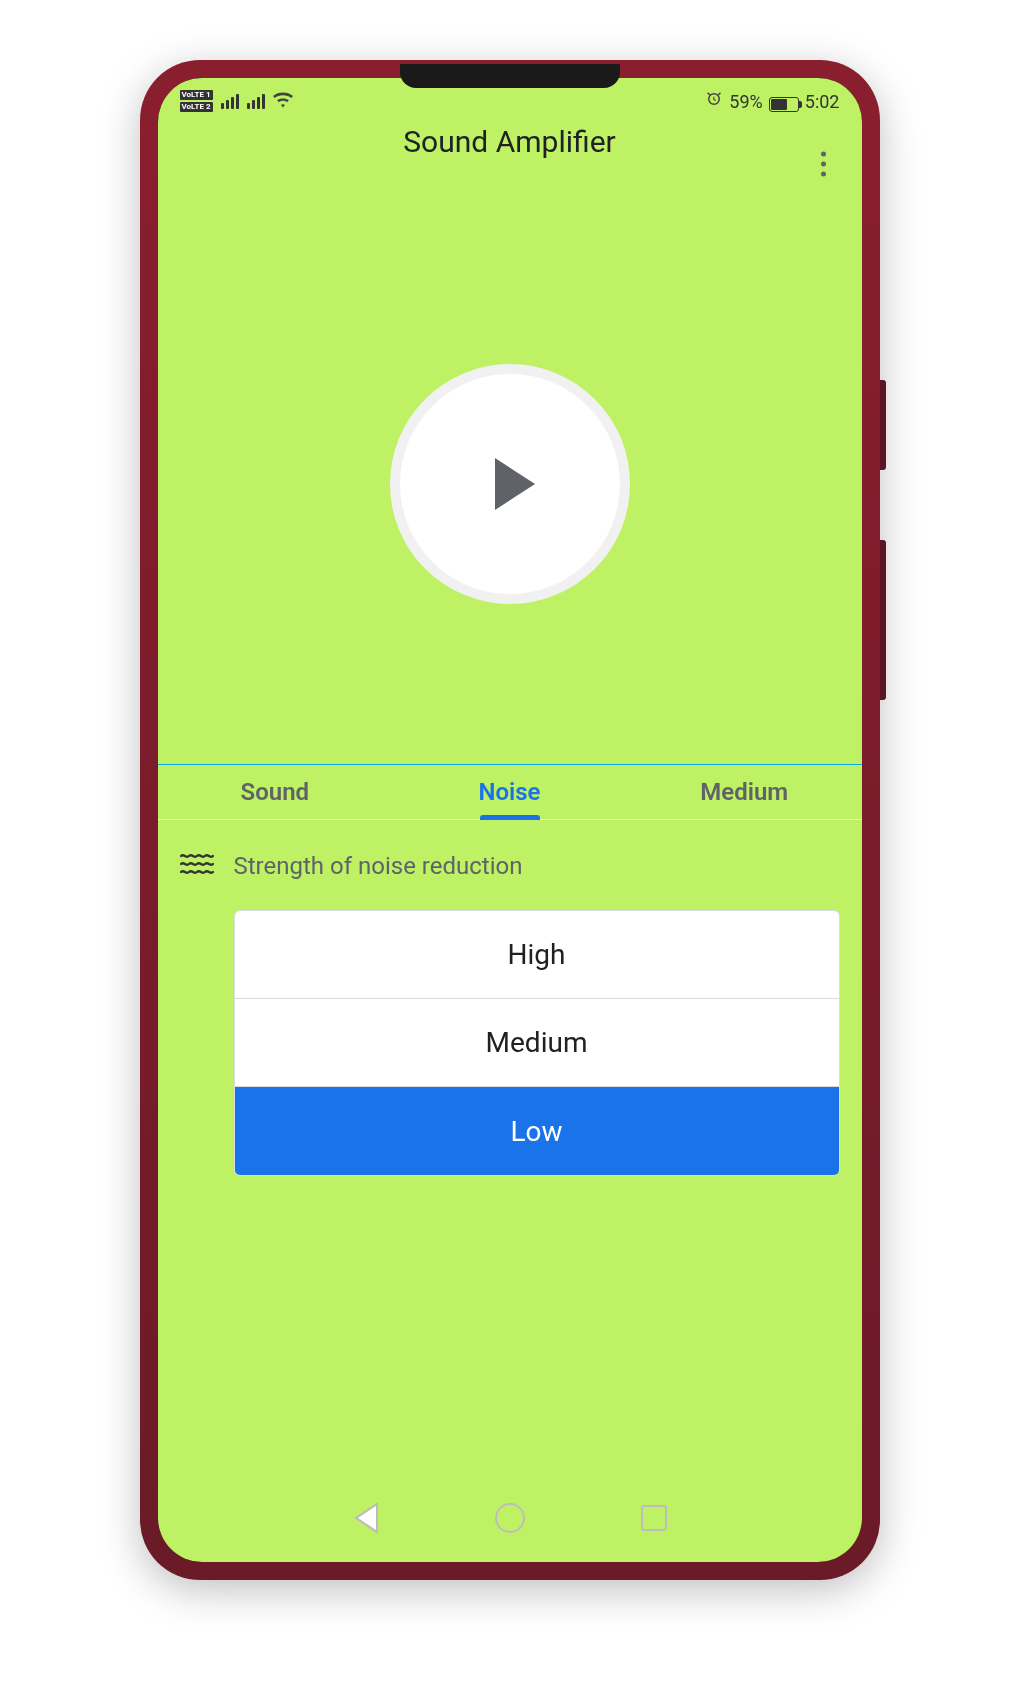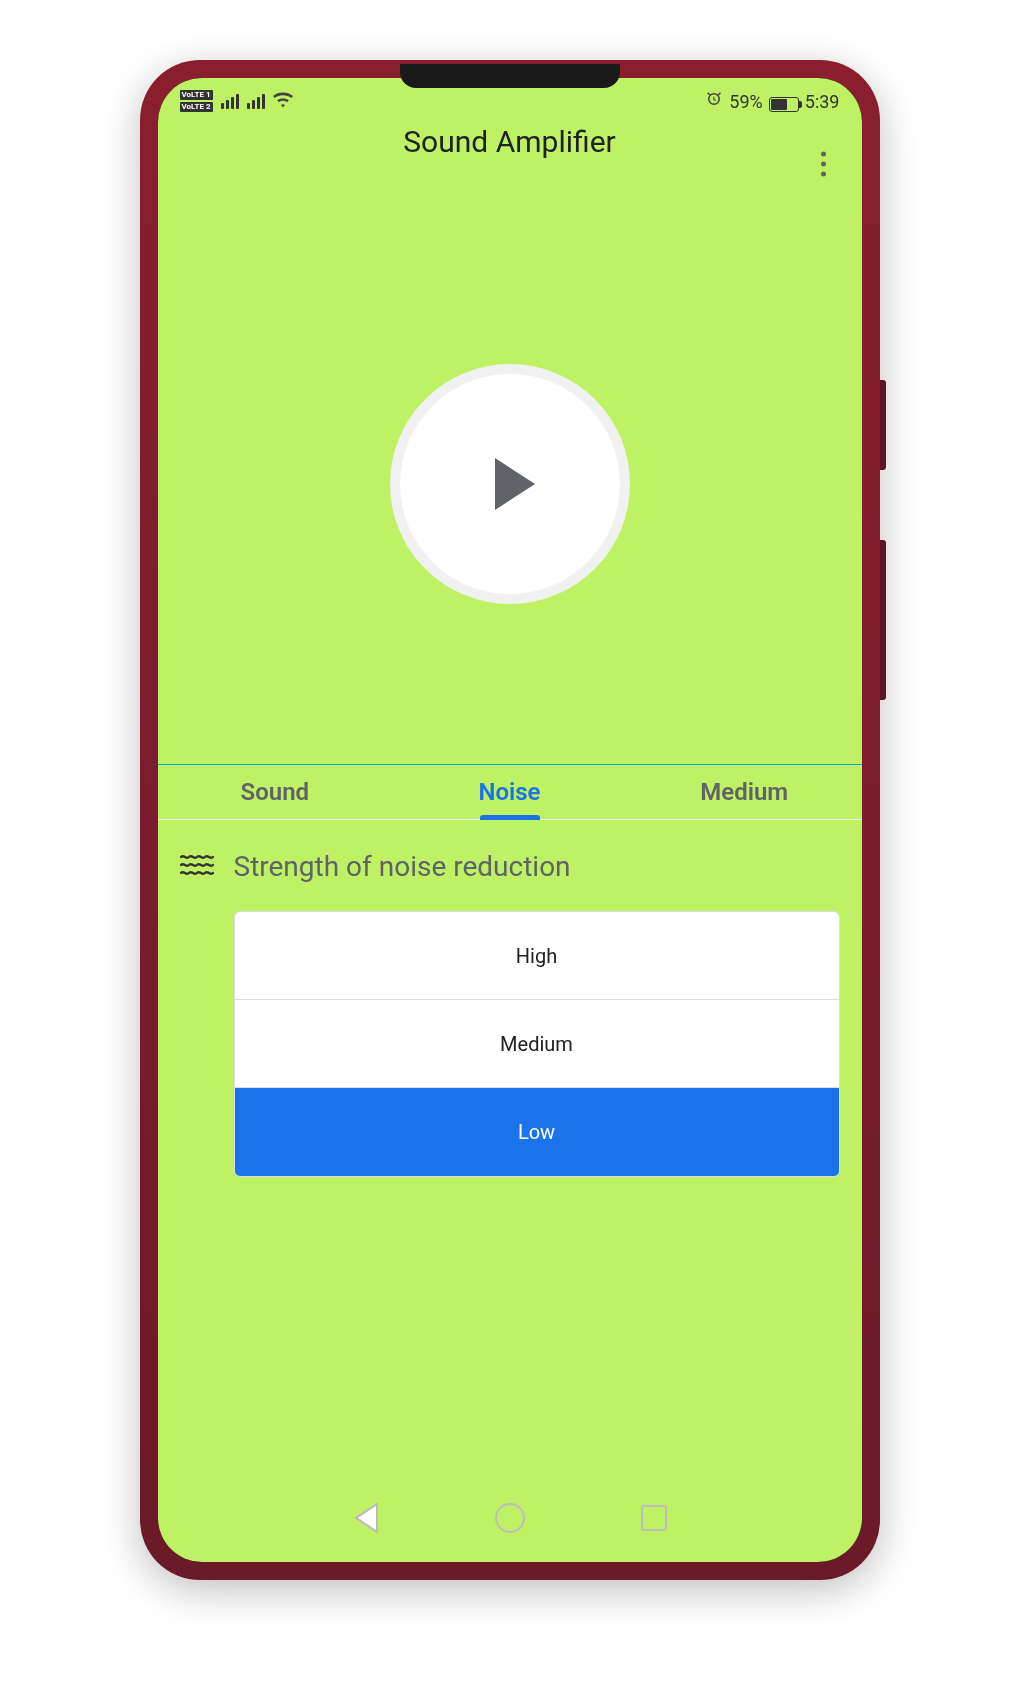--- a/index.html
+++ b/index.html
@@ -149,30 +149,30 @@
   }
   
   .section {
     padding: 30px 22px;
     flex: 1;
   }
   .section-header {
     display: flex; align-items: center; gap: 20px; margin-bottom: 28px;
   }
   .waves-icon svg { width: 34px; height: 28px; }
-  .section-title { font-size: 28px; color: #5f6368; }
+  .section-title { font-size: 24px; color: #5f6368; }
   .options {
     margin-left: 54px;
     border: 1px solid #dadce0;
     border-radius: 6px;
     overflow: hidden;
   }
   .option {
     height: 88px; display: flex; align-items: center; justify-content: center;
-    font-size: 20px; color: #202124; border-bottom: 1px solid #dadce0;
+    font-size: 28px; color: #202124; border-bottom: 1px solid #dadce0;
     cursor: pointer; background: #fff;
   }
   .option:last-child { border-bottom: none; }
   .option.selected { background: #1a73e8; color: #fff; align-items: center; }
   
   .nav-bar {
     height: 80px; display: flex; justify-content: center; align-items: center; gap: 110px;
     padding-bottom: 8px;
   }
   .nav-btn { width: 34px; height: 34px; display:flex; align-items:center; justify-content:center; }
@@ -239,21 +239,21 @@
         <div class="status-right">
           <span class="alarm-icon">
             <svg viewBox="0 0 24 24">
                 <path fill="#444" d="M12 4a8 8 0 108 8 8 8 0 00-8-8zm0 14a6 6 0 116-6 6 6 0 01-6 6zm.5-9H11v4l3 1.8.8-1.3-2.3-1.4zM4 3l3 2.5L5.7 7 2.7 4.5zM20 3l-3 2.5L18.3 7l3-2.5z"></path>
               </svg>
           </span>
           <span>59%</span>
           <span class="battery-icon">
               <span class="battery-fill"></span>
             </span>
-          <span>5:39</span>
+          <span>5:02</span>
         </div>
       </div>
 
       <div class="app-bar">
         <div class="app-title">Sound Amplifier</div>
         <div class="overflow">
           <span></span>
             <span></span>
             <span></span>
         </div>

